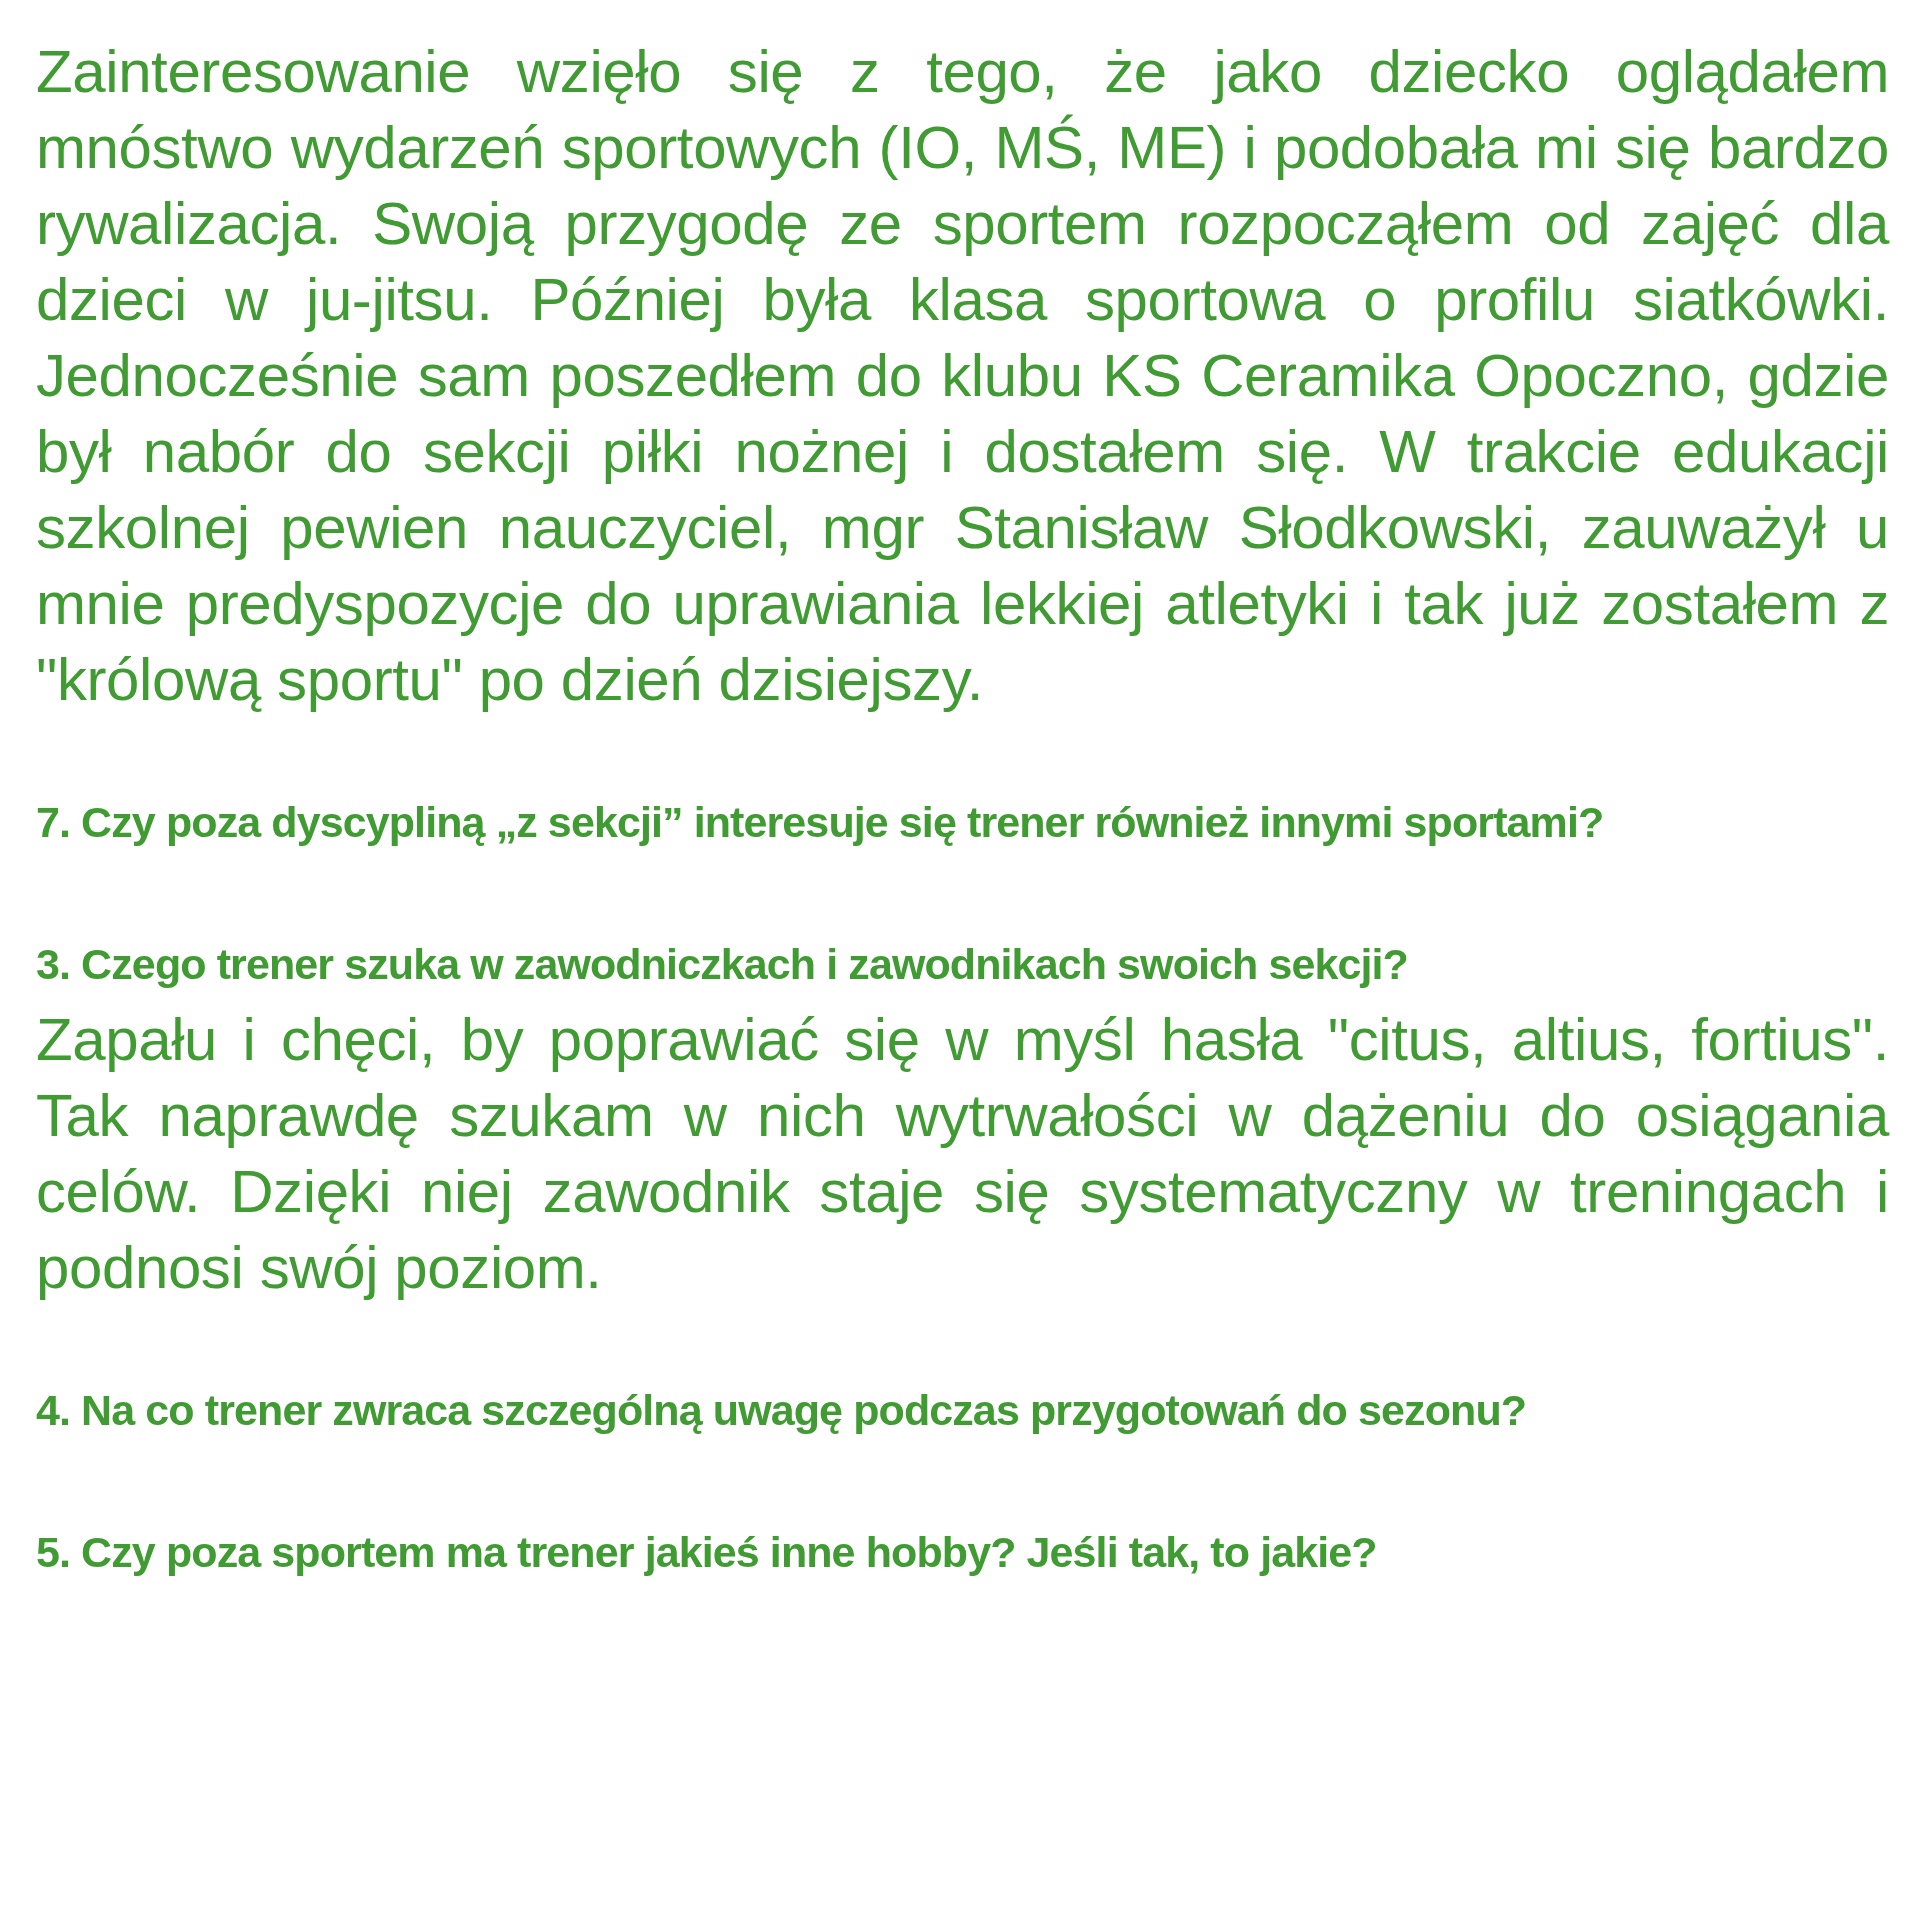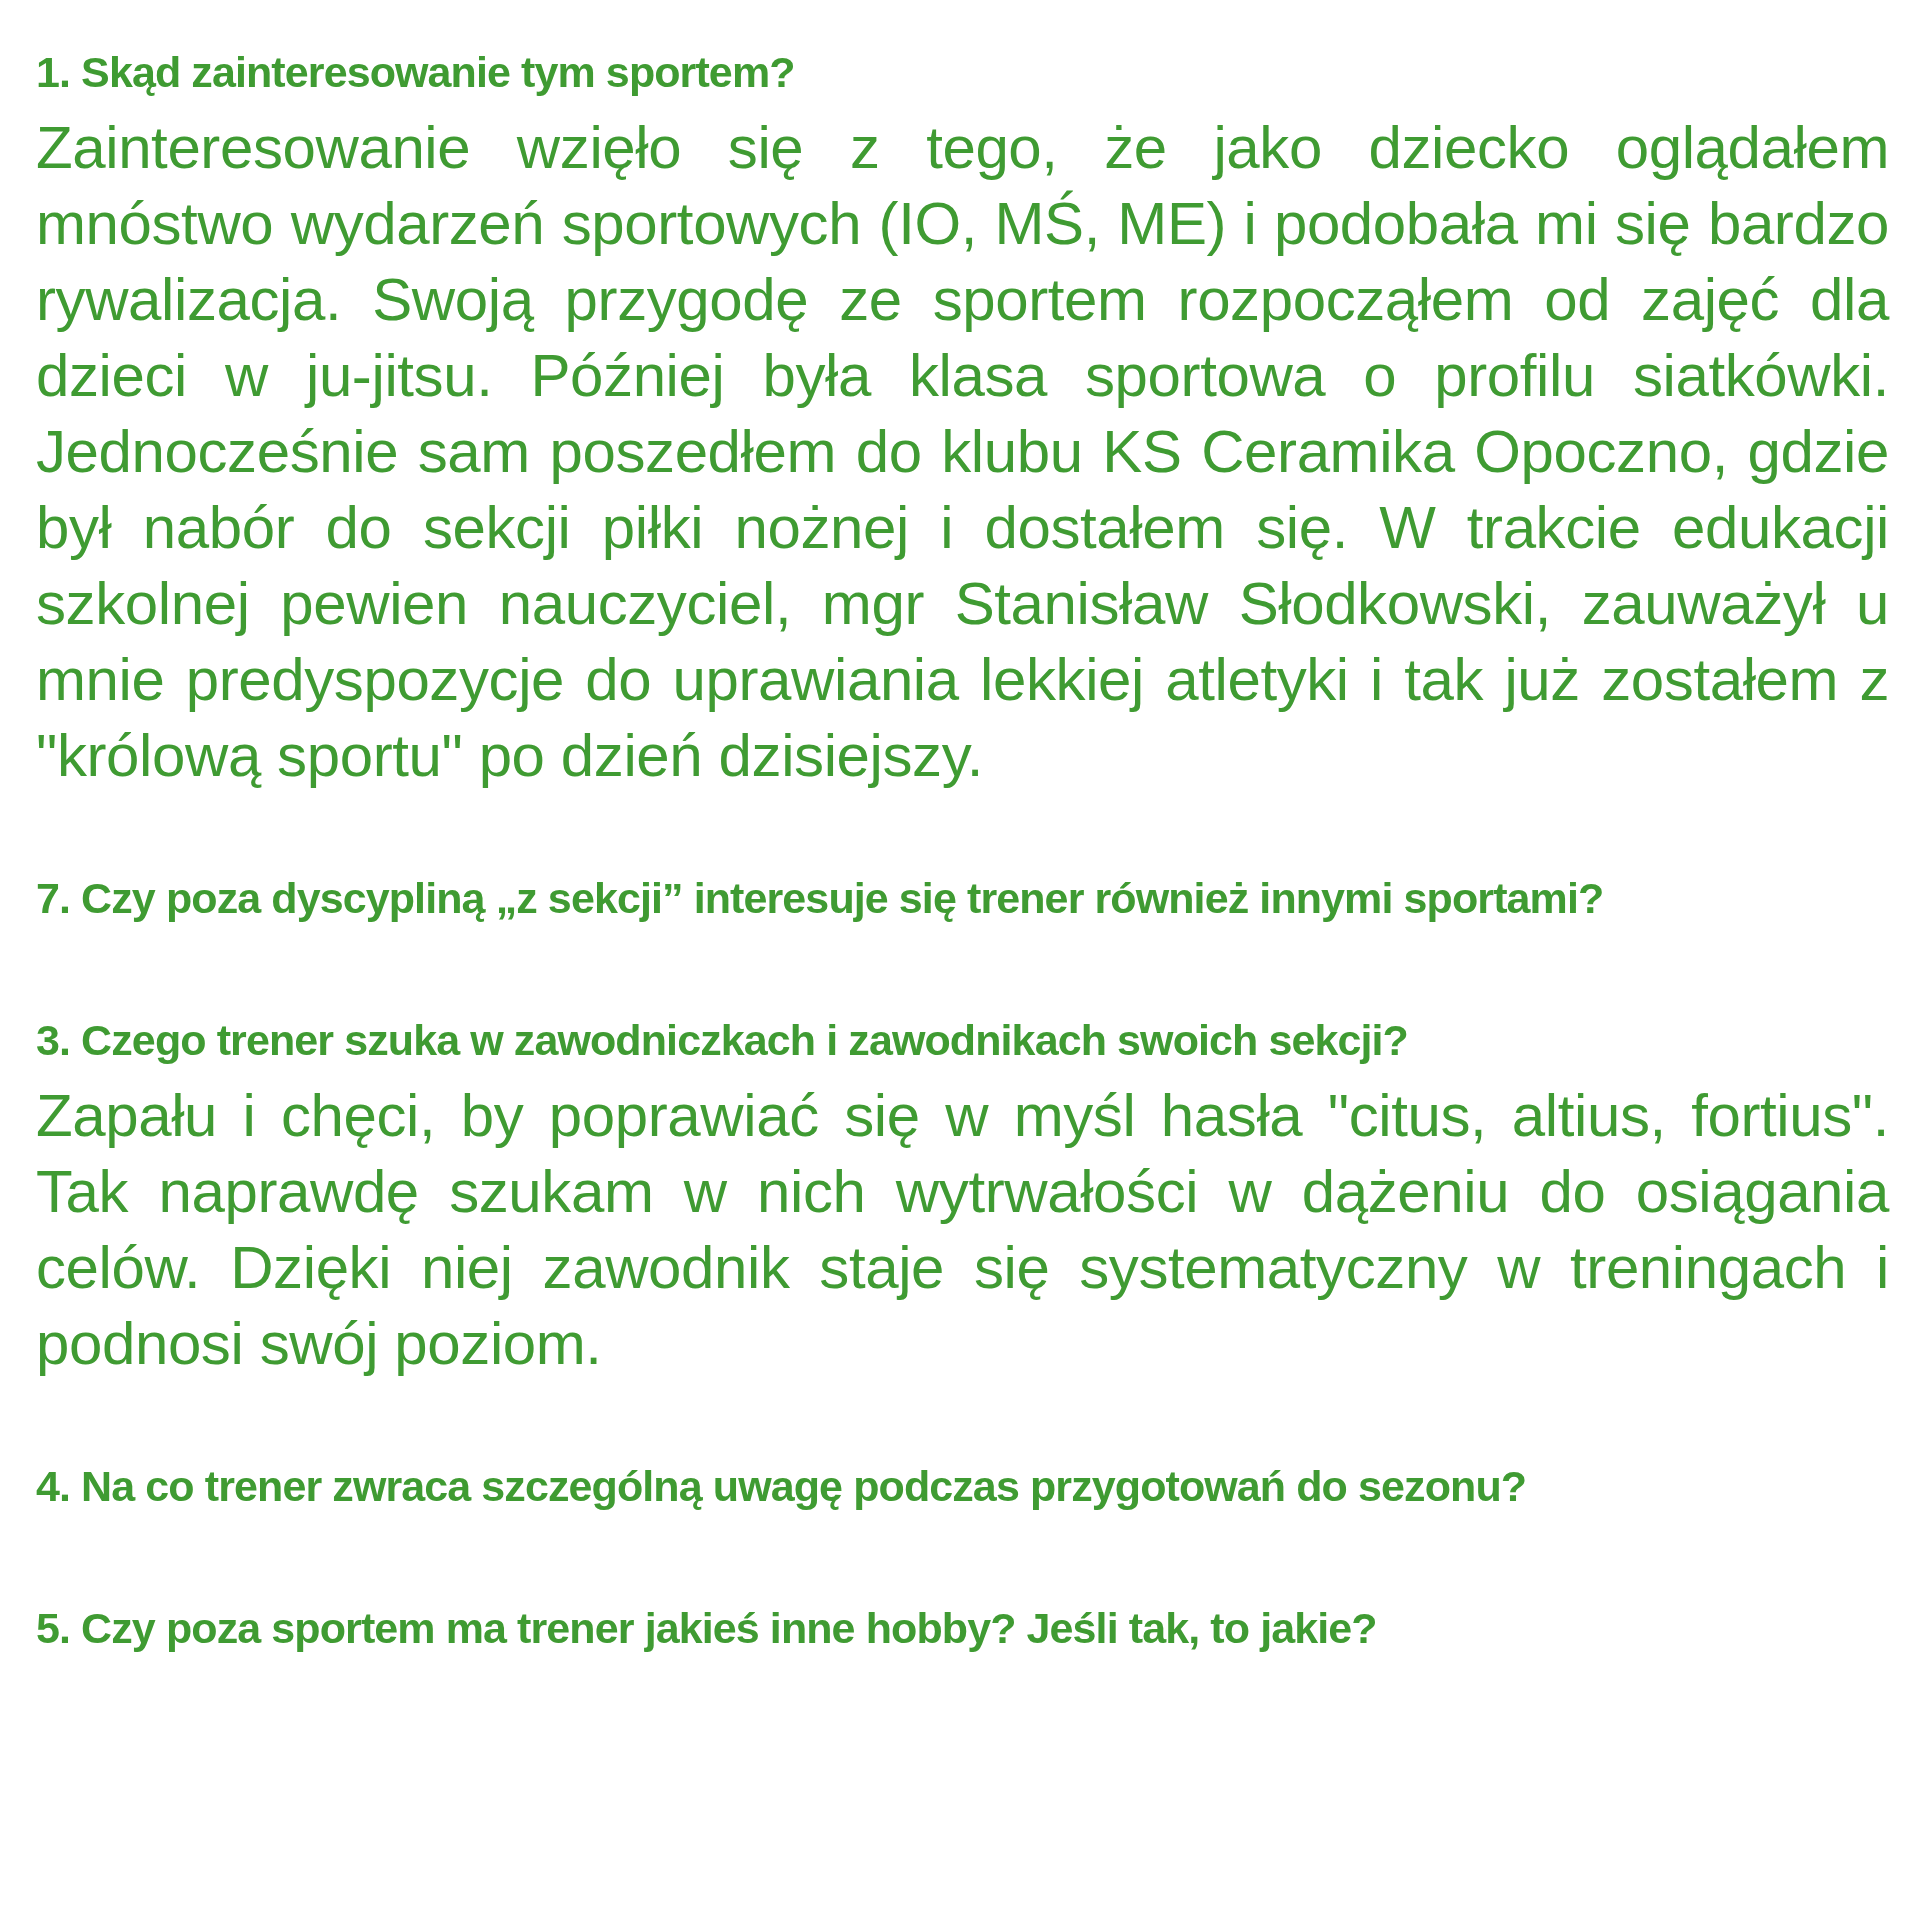--- a/index.html
+++ b/index.html
@@ -33,21 +33,20 @@
     text-align: justify;
     color: #3f9b32;
   }
 </style>
 </head>
 <body>
 
 <main class="document">
 
   <section class="qa-section">
-    <h2 class="question">1. Skąd zainteresowanie tym sportem?</h2>
     <p class="answer">Zainteresowanie wzięło się z tego, że jako dziecko oglądałem mnóstwo wydarzeń sportowych (IO, MŚ, ME) i podobała mi się bardzo rywalizacja. Swoją przygodę ze sportem rozpocząłem od zajęć dla dzieci w ju-jitsu. Później była klasa sportowa o profilu siatkówki. Jednocześnie sam poszedłem do klubu KS Ceramika Opoczno, gdzie był nabór do sekcji piłki nożnej i dostałem się. W trakcie edukacji szkolnej pewien nauczyciel, mgr Stanisław Słodkowski, zauważył u mnie predyspozycje do uprawiania lekkiej atletyki i tak już zostałem z "królową sportu" po dzień dzisiejszy.</p>
   </section>
 
   <section class="qa-section">
     <h2 class="question">7. Czy poza dyscypliną „z sekcji” interesuje się trener również innymi sportami?</h2>
   </section>
 
   <section class="qa-section">
     <h2 class="question">3. Czego trener szuka w zawodniczkach i zawodnikach swoich sekcji?</h2>
     <p class="answer">Zapału i chęci, by poprawiać się w myśl hasła "citus, altius, fortius". Tak naprawdę szukam w nich wytrwałości w dążeniu do osiągania celów. Dzięki niej zawodnik staje się systematyczny w treningach i podnosi swój poziom.</p>

